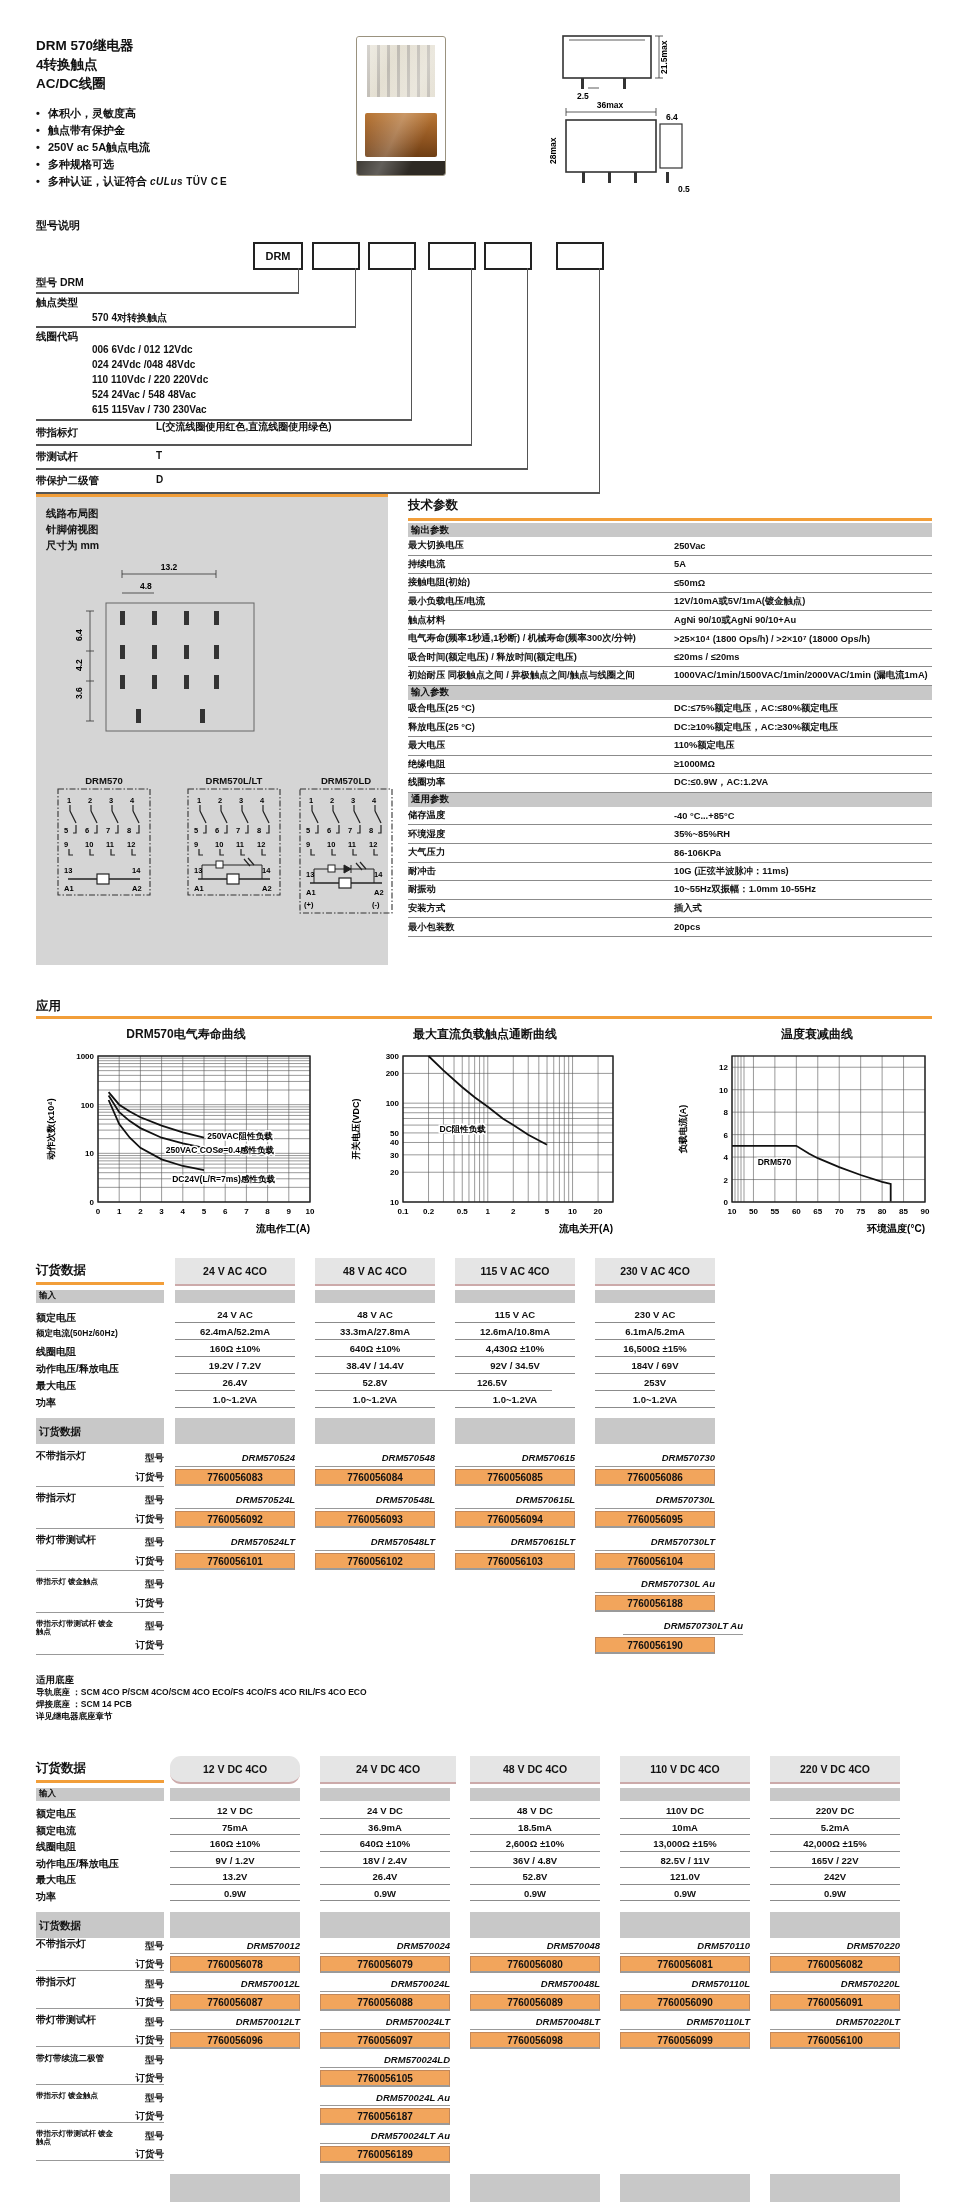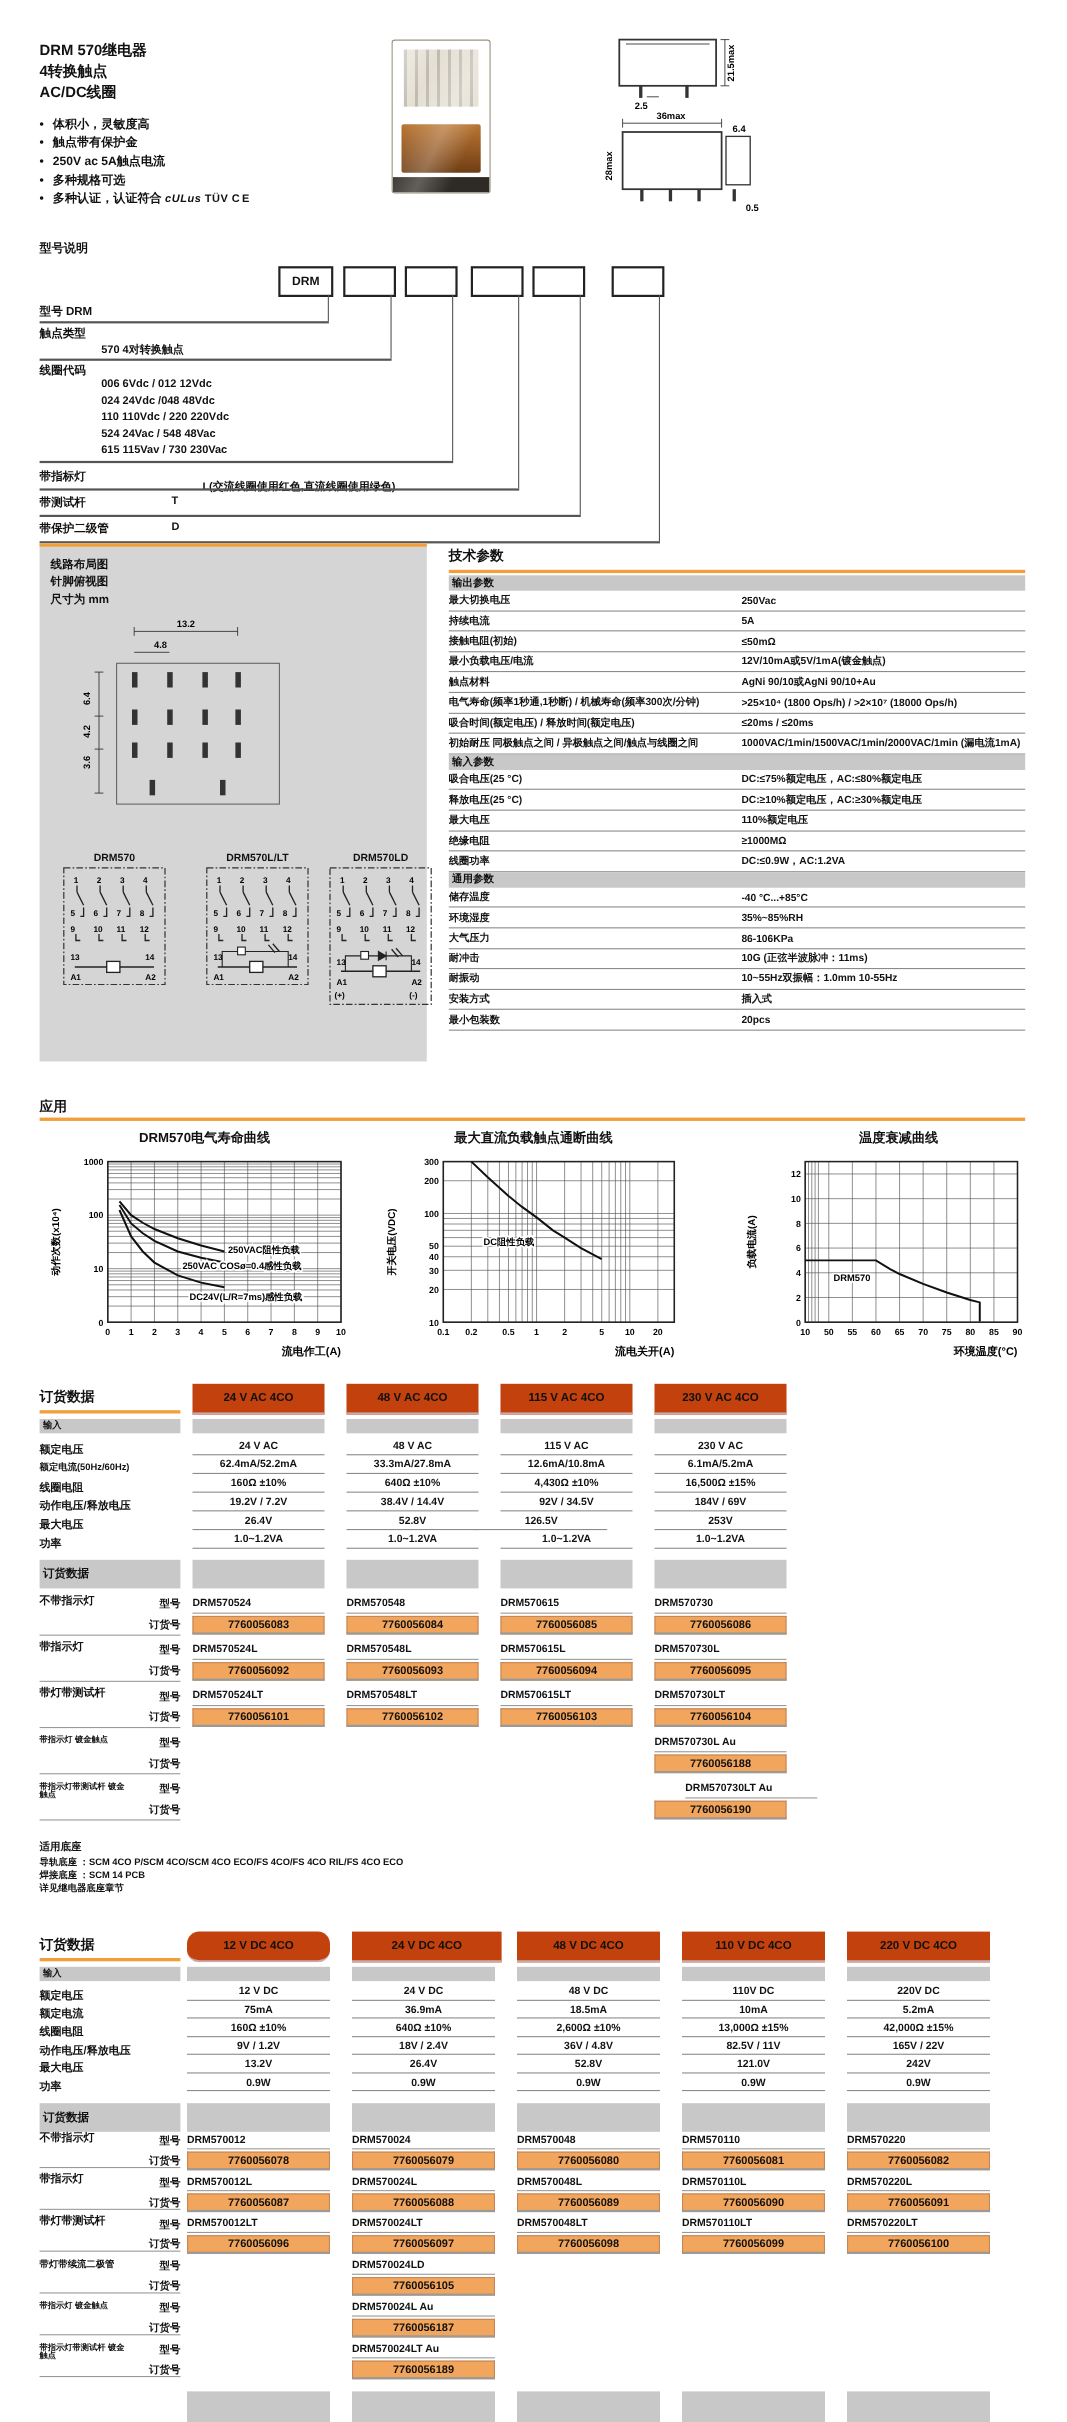--- a/index.html
+++ b/index.html
@@ -35,26 +35,26 @@
   
   #tech .trow{display:flex;align-items:center;height:17.6px;border-bottom:1px solid #8b8b8b;font-size:9.3px;font-weight:bold;}
   #tech .trow .lb{width:266px;white-space:nowrap;overflow:hidden;}
   #tech .trow .vl{flex:1;white-space:nowrap;overflow:hidden;}
   #tech .tsec{height:14px;background:#C8C8C8;font-size:9.5px;font-weight:bold;display:flex;align-items:center;padding-left:3px;}
   .sec-title{font-size:12.5px;font-weight:bold;}
   
   .chart .ct{font-size:12px;font-weight:bold;text-align:center;height:18px;}
   
   .otitle{font-size:12.5px;font-weight:bold;}
-  .ohead{position:absolute;height:26px;background:#c2410c;display:flex;align-items:center;justify-content:center;
+  .ohead{position:absolute;height:26px;background:#e5e5e5;display:flex;align-items:center;justify-content:center;
     font-size:10.5px;font-weight:bold;border-bottom:2px solid #caa;}
   .graybar{position:absolute;background:#C8C8C8;}
   .rowlbl{position:absolute;font-size:10px;font-weight:bold;white-space:nowrap;}
   .cellv{position:absolute;font-size:9.5px;font-weight:bold;text-align:center;border-bottom:1px solid #8b8b8b;}
-  .cellm{position:absolute;font-size:9.5px;font-weight:bold;text-align:left;border-bottom:1px solid #999;}
+  .cellm{position:absolute;font-size:9.5px;font-weight:bold;text-align:right;border-bottom:1px solid #999;font-style:italic;}
   .cello{position:absolute;font-size:10px;font-weight:bold;text-align:center;background:#F2A55C;
     border:1px solid #c3885a;border-bottom:2px solid #9a9a9a;box-sizing:border-box;line-height:16px;}
   .sublbl{position:absolute;font-size:9.5px;font-weight:bold;text-align:right;width:46px;}
   #sockets div{font-size:8.5px;line-height:12px;font-weight:bold;}
   .footbox{position:absolute;background:#C8C8C8;height:28px;}
   svg text{font-family:"Liberation Sans","DejaVu Sans",sans-serif;}
 </style>
 </head>
 <body>
 
@@ -128,21 +128,21 @@
     <div class="mline" style="left: 318.5px; top: 56px; width: 1.5px; height: 58px;"></div>
     <div class="mlabel" style="left: 0px; top: 118px;">线圈代码</div>
     <div class="msub" style="left: 56px; top: 132px;">006 6Vdc / 012 12Vdc</div>
     <div class="msub" style="left: 56px; top: 147px;">024 24Vdc /048 48Vdc</div>
     <div class="msub" style="left: 56px; top: 162px;">110 110Vdc / 220 220Vdc</div>
     <div class="msub" style="left: 56px; top: 177px;">524 24Vac / 548 48Vac</div>
     <div class="msub" style="left: 56px; top: 192px;">615 115Vav / 730 230Vac</div>
     <div class="mline" style="left: 0px; top: 207px; width: 376px; height: 1.5px;"></div>
     <div class="mline" style="left: 374.5px; top: 56px; width: 1.5px; height: 151px;"></div>
     <div class="mlabel" style="left: 0px; top: 214px;">带指标灯</div>
-    <div class="msub" style="left: 120px; top: 223px; margin-left: 28px;">L(交流线圈使用红色,直流线圈使用绿色)</div>
+    <div class="msub" style="left: 120px; top: 208px;">L(交流线圈使用红色,直流线圈使用绿色)</div>
     <div class="mline" style="left: 0px; top: 232px; width: 436px; height: 1.5px;"></div>
     <div class="mline" style="left: 434.5px; top: 56px; width: 1.5px; height: 176px;"></div>
     <div class="mlabel" style="left: 0px; top: 238px;">带测试杆</div>
     <div class="msub" style="left: 120px; top: 238px;">T</div>
     <div class="mline" style="left: 0px; top: 256px; width: 492px; height: 1.5px;"></div>
     <div class="mline" style="left: 490.5px; top: 56px; width: 1.5px; height: 200px;"></div>
     <div class="mlabel" style="left: 0px; top: 262px;">带保护二级管</div>
     <div class="msub" style="left: 120px; top: 262px;">D</div>
     <div class="mline" style="left: 0px; top: 280px; width: 564px; height: 1.5px;"></div>
     <div class="mline" style="left: 562.5px; top: 56px; width: 1.5px; height: 224px;"></div>

